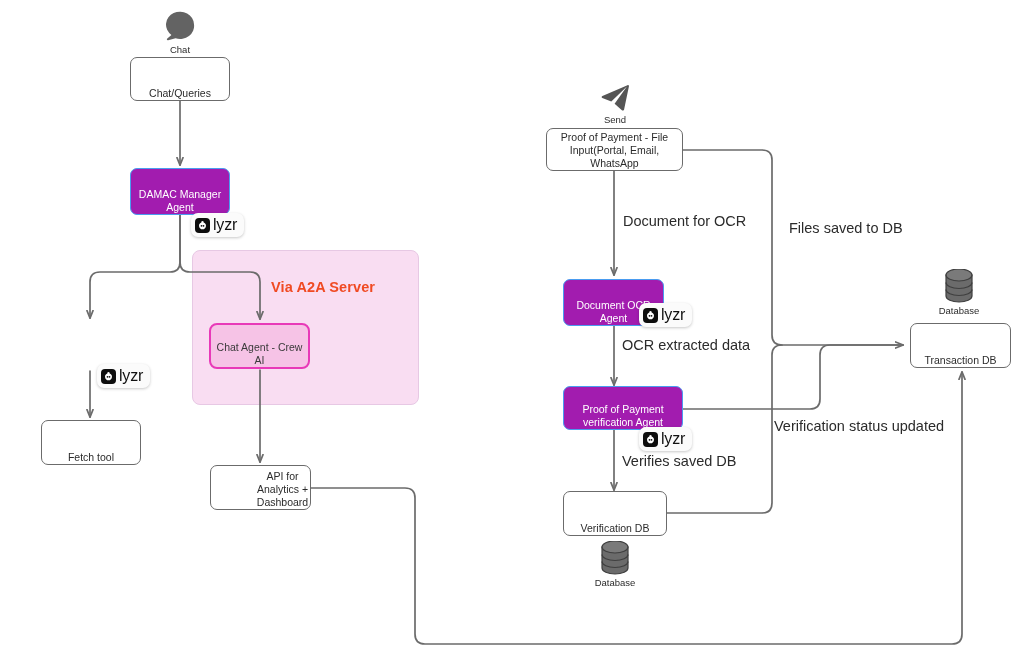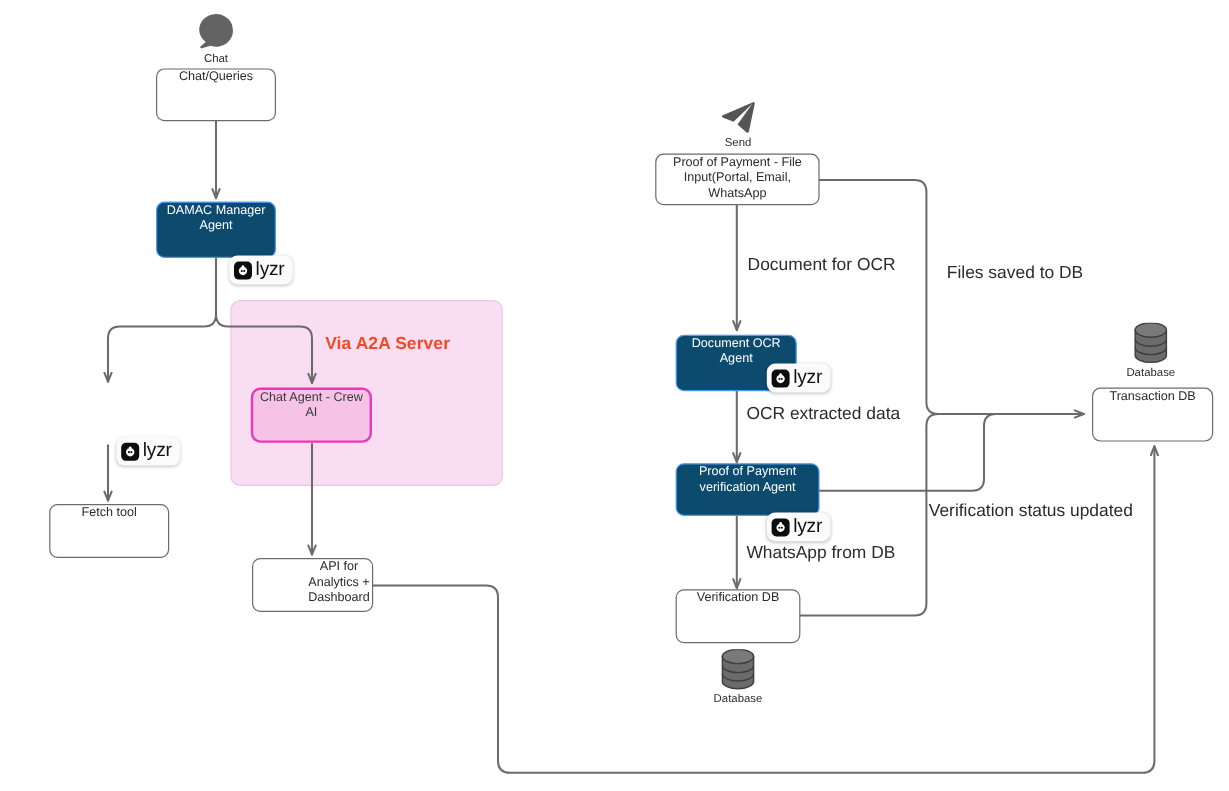--- a/index.html
+++ b/index.html
@@ -25,35 +25,35 @@
     left: 0;
     top: 0;
     width: 1024px;
     height: 659px;
     pointer-events: none;
   }
   .node {
     position: absolute;
     box-sizing: border-box;
     display: flex;
-    align-items: flex-start;
+    align-items: flex-end;
     justify-content: center;
     text-align: center;
     border-radius: 7px;
     line-height: 1.25;
     white-space: pre-line;
   }
   .node-plain {
     background: #ffffff;
     border: 1.8px solid #6b6b6b;
     color: #2b2b2b;
     font-size: 10.5px;
   }
   .node-blue {
-    background: #0c4a6e;
+    background: #a21caf;
     border: 1.5px solid #4a9cf0;
     color: #ffffff;
     font-size: 10.5px;
   }
   .node-pink {
     background: #f6c3e6;
     border: 2.2px solid #e839b8;
     color: #3a3a3a;
     font-size: 10.5px;
     border-radius: 8px;
@@ -240,21 +240,21 @@
   </div>
 
   <div class="node node-plain" style="left:910px; top:323px; width:101px; height:45px;">
     <span>Transaction DB</span>
   </div>
 
   <div class="edge-label" style="left:623px; top:213px;">Document for OCR</div>
   <div class="edge-label" style="left:789px; top:220px;">Files saved to DB</div>
   <div class="edge-label" style="left:622px; top:337px;">OCR extracted data</div>
   <div class="edge-label" style="left:774px; top:418px;">Verification status updated</div>
-  <div class="edge-label" style="left:622px; top:453px;">WhatsApp from DB</div>
+  <div class="edge-label" style="left:622px; top:453px;">Verifies saved DB</div>
 
   <div class="lyzr-badge" style="left:191px; top:213px;">
     <span class="lyzr-mark">
       <svg width="11" height="11" viewBox="0 0 12 12">
         <path d="M6,1.1 C7.0,1.1 7.6,2.0 7.2,2.8 C8.8,3.3 9.8,4.6 9.8,6.2 C9.8,8.4 8.1,10.2 6,10.2 C3.9,10.2 2.2,8.4 2.2,6.2 C2.2,4.6 3.2,3.3 4.8,2.8 C4.4,2.0 5.0,1.1 6,1.1 Z" fill="#ffffff"></path>
         <circle cx="4.9" cy="6.3" r="0.95" fill="#0d0d0d"></circle>
         <circle cx="7.1" cy="6.3" r="0.95" fill="#0d0d0d"></circle>
       </svg>
     </span>
     <span class="lyzr-text">lyzr</span>

